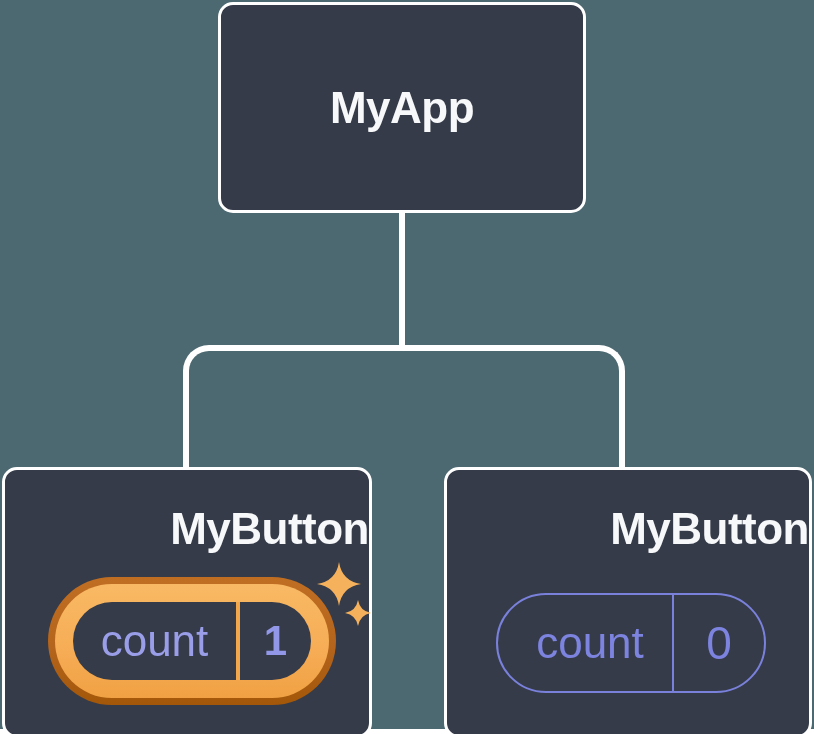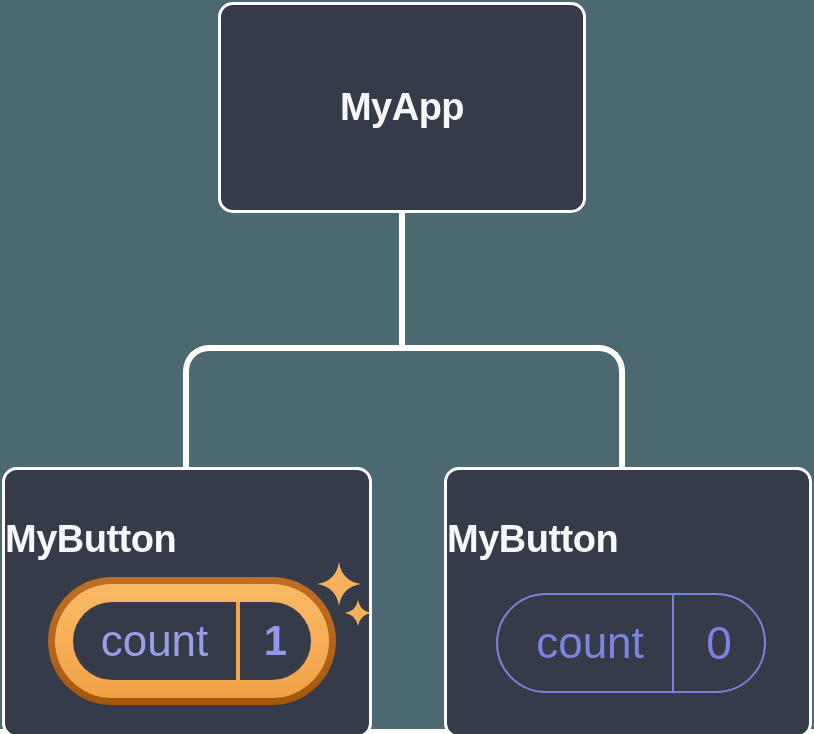--- a/index.html
+++ b/index.html
@@ -17,24 +17,24 @@
   }
   
   .node{
     position:absolute;background:#353B49;border:3px solid #ffffff;border-radius:15px;
     box-sizing:border-box;
   }
   .node-root{left:218px;top:2px;width:368px;height:211px;display:flex;align-items:center;justify-content:center;}
   .node-child-left{left:2px;top:467px;width:370px;height:271px;}
   .node-child-right{left:444px;top:467px;width:368px;height:271px;}
   .node-title{
-    color:#F7F8FA;font-size:38px;font-weight:600;letter-spacing:-0.5px;
-    text-align:left;white-space:nowrap;
+    color:#F7F8FA;font-size:44px;font-weight:600;letter-spacing:-0.5px;
+    text-align:right;white-space:nowrap;
   }
-  .child-title{position:absolute;top:43px;left:0;width:100%;line-height:52px;}
+  .child-title{position:absolute;top:33px;left:0;width:100%;line-height:52px;}
   
   .pill-hl-outer{
     position:absolute;left:43px;top:107px;width:288px;height:128px;border-radius:64px;
     background:linear-gradient(180deg,#C06E22 0%,#B4641C 55%,#A35708 100%);
   }
   .pill-hl-ring{
     position:absolute;left:7px;top:7px;right:7px;bottom:7px;border-radius:57px;
     background:linear-gradient(180deg,#F9B964 0%,#F6AC55 60%,#F0A143 100%);
   }
   .pill-hl-core{

